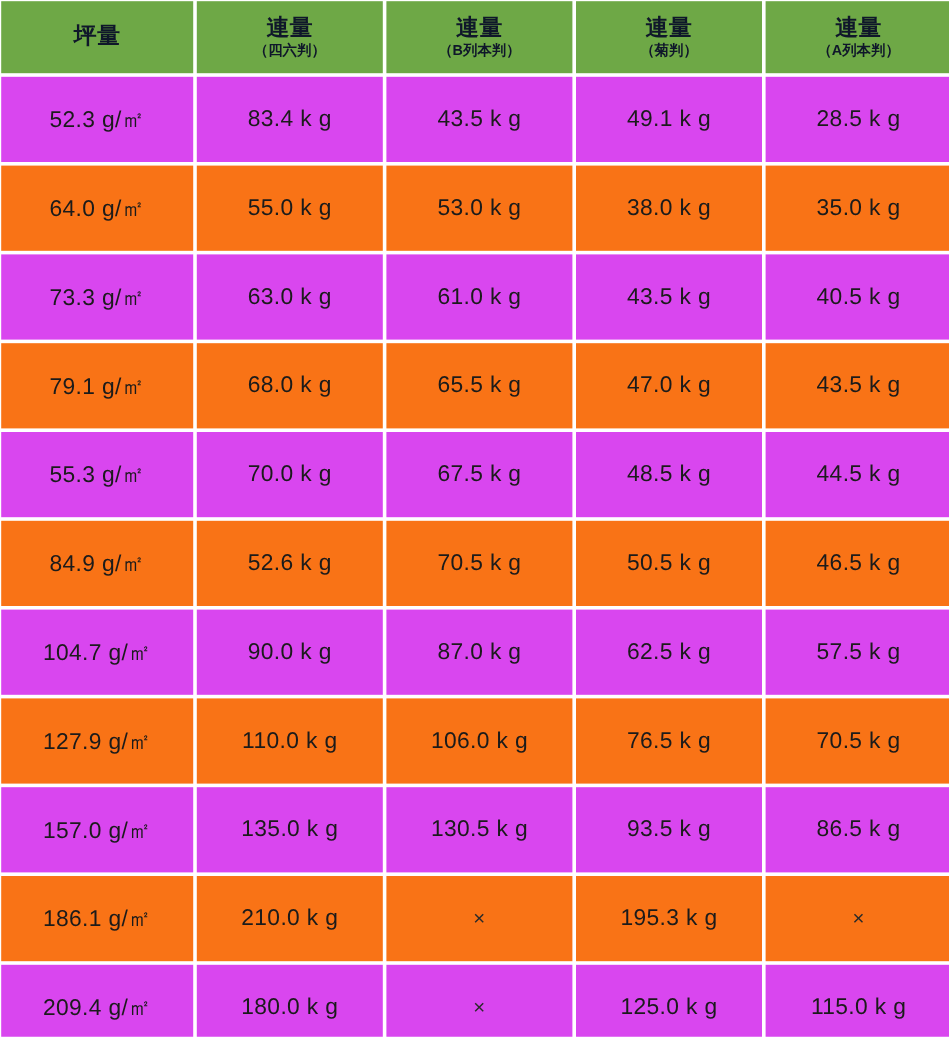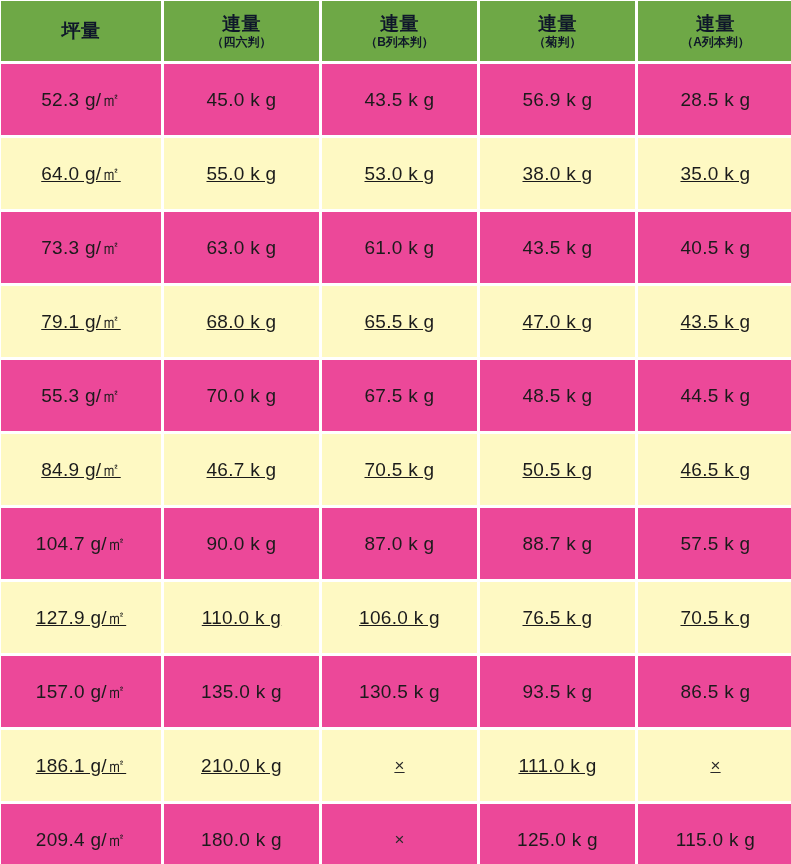--- a/index.html
+++ b/index.html
@@ -48,22 +48,22 @@
   tbody td {
     height: 71px;
     padding: 0 4px;
     text-align: center;
     vertical-align: middle;
     font-size: 19px;
     color: #1b1b1b;
     letter-spacing: 0.3px;
     white-space: nowrap;
   }
-  tbody tr.row-dark td  { background: #ec4899; }
-  tbody tr.row-light td { background: #fef9c3; text-decoration: underline; }
+  tbody tr.row-dark td  { background: #d946ef; }
+  tbody tr.row-light td { background: #f97316; }
 
   td.cell-na {
     font-size: 17px;
     color: #2a2a2a;
   }
 </style>
 </head>
 <body>
 
 <table id="paper-weight-table">
@@ -93,23 +93,23 @@
       </th>
       <th>
         <span class="hdr-main">連量</span>
         <span class="hdr-sub">（A列本判）</span>
       </th>
     </tr>
   </thead>
   <tbody id="table-body">
       <tr class="row-dark">
         <td>52.3  g/㎡</td>
-        <td>45.0  k g</td>
+        <td>83.4  k g</td>
         <td>43.5  k g</td>
-        <td>56.9  k g</td>
+        <td>49.1  k g</td>
         <td>28.5  k g</td>
       </tr>
       <tr class="row-light">
         <td>64.0  g/㎡</td>
         <td>55.0  k g</td>
         <td>53.0  k g</td>
         <td>38.0  k g</td>
         <td>35.0  k g</td>
       </tr>
       <tr class="row-dark">
@@ -128,51 +128,51 @@
       </tr>
       <tr class="row-dark">
         <td>55.3  g/㎡</td>
         <td>70.0  k g</td>
         <td>67.5  k g</td>
         <td>48.5  k g</td>
         <td>44.5  k g</td>
       </tr>
       <tr class="row-light">
         <td>84.9  g/㎡</td>
-        <td>46.7  k g</td>
+        <td>52.6  k g</td>
         <td>70.5  k g</td>
         <td>50.5  k g</td>
         <td>46.5  k g</td>
       </tr>
       <tr class="row-dark">
         <td>104.7  g/㎡</td>
         <td>90.0  k g</td>
         <td>87.0  k g</td>
-        <td>88.7  k g</td>
+        <td>62.5  k g</td>
         <td>57.5  k g</td>
       </tr>
       <tr class="row-light">
         <td>127.9  g/㎡</td>
         <td>110.0  k g</td>
         <td>106.0  k g</td>
         <td>76.5  k g</td>
         <td>70.5  k g</td>
       </tr>
       <tr class="row-dark">
         <td>157.0  g/㎡</td>
         <td>135.0  k g</td>
         <td>130.5  k g</td>
         <td>93.5  k g</td>
         <td>86.5  k g</td>
       </tr>
       <tr class="row-light">
         <td>186.1  g/㎡</td>
         <td>210.0  k g</td>
         <td class="cell-na">×</td>
-        <td>111.0  k g</td>
+        <td>195.3  k g</td>
         <td class="cell-na">×</td>
       </tr>
       <tr class="row-dark">
         <td>209.4  g/㎡</td>
         <td>180.0  k g</td>
         <td class="cell-na">×</td>
         <td>125.0  k g</td>
         <td>115.0  k g</td>
       </tr>
     </tbody>

